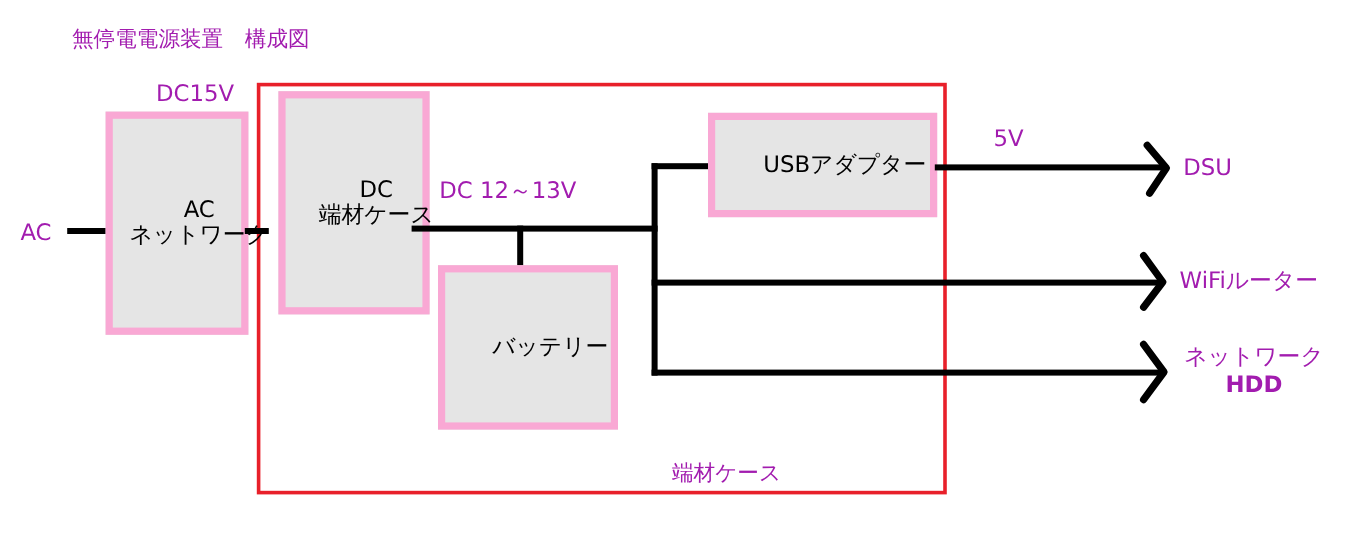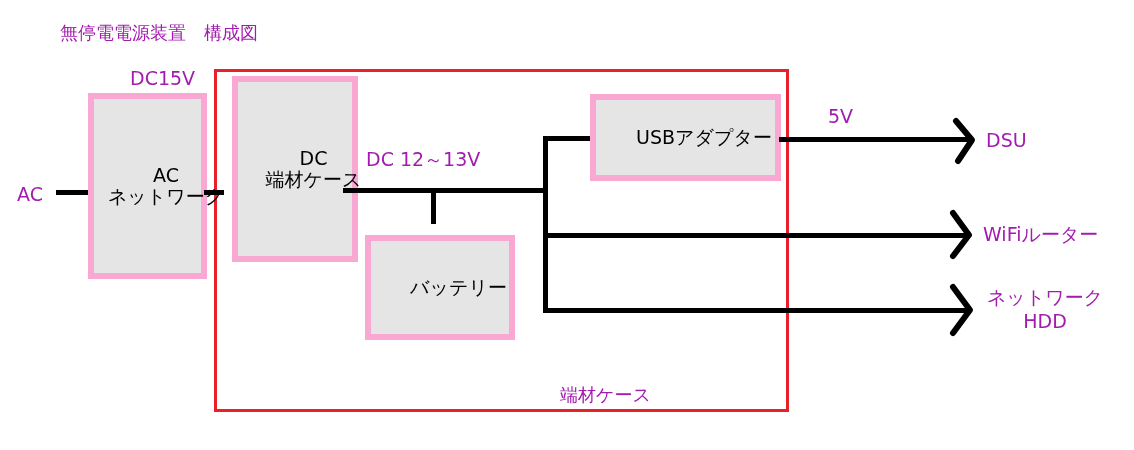--- a/index.html
+++ b/index.html
@@ -36,21 +36,21 @@
 
 <div class="box" style="left:219px;top:76px;width:126px;height:186px;margin-left:13px;">
   <div class="boxtext">DC</div>
   <div class="boxtext">端材ケース</div>
 </div>
 
 <div class="hline" style="left:343px;top:188px;width:205px;"></div>
 <div class="lbl" style="left:366px;top:148px;">DC 12～13V</div>
 
 <div class="vline" style="left:431px;top:188px;height:36px;"></div>
-<div class="box" style="left:365px;top:235px;width:150px;height:105px;">
+<div class="box" style="left:365px;top:221px;width:150px;height:137px;">
   <div class="boxtext">バッテリー</div>
 </div>
 
 <div class="vline" style="left:543px;top:136px;height:177px;"></div>
 
 <div class="hline" style="left:543px;top:136px;width:52px;"></div>
 <div class="box" style="left:590px;top:94px;width:191px;height:87px;">
   <div class="boxtext">USBアダプター</div>
 </div>
 <div class="lbl" style="left:828px;top:105px;">5V</div>
@@ -62,13 +62,13 @@
 
 <svg class="arrows" width="1134" height="450">
   <polyline points="956,121 972,140 958,161" fill="none" stroke="#000" stroke-width="6" stroke-linecap="round" stroke-linejoin="round"></polyline>
   <polyline points="953,213 969,235 953,256" fill="none" stroke="#000" stroke-width="6" stroke-linecap="round" stroke-linejoin="round"></polyline>
   <polyline points="953,287 970,310 953,333" fill="none" stroke="#000" stroke-width="6" stroke-linecap="round" stroke-linejoin="round"></polyline>
 </svg>
 
 <div class="lbl" style="left:986px;top:129px;">DSU</div>
 <div class="lbl" style="left:983px;top:223px;">WiFiルーター</div>
 <div class="lbl" style="left:985px;top:286px;text-align:center;width:120px;">ネットワーク</div>
-<div class="lbl" style="left:985px;top:310px;text-align:center;width:120px;">HDD</div>
+<div class="lbl" style="left:985px;top:310px;text-align:center;width:120px;font-weight:bold;">HDD</div>
 
 </body></html>

